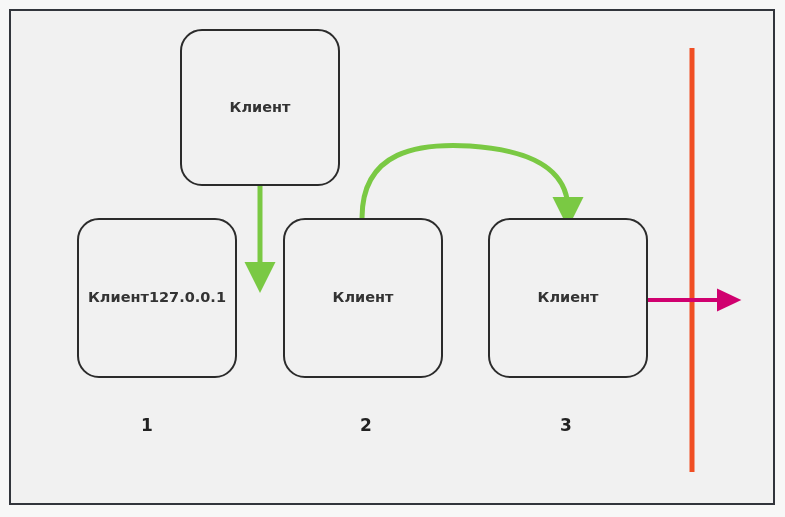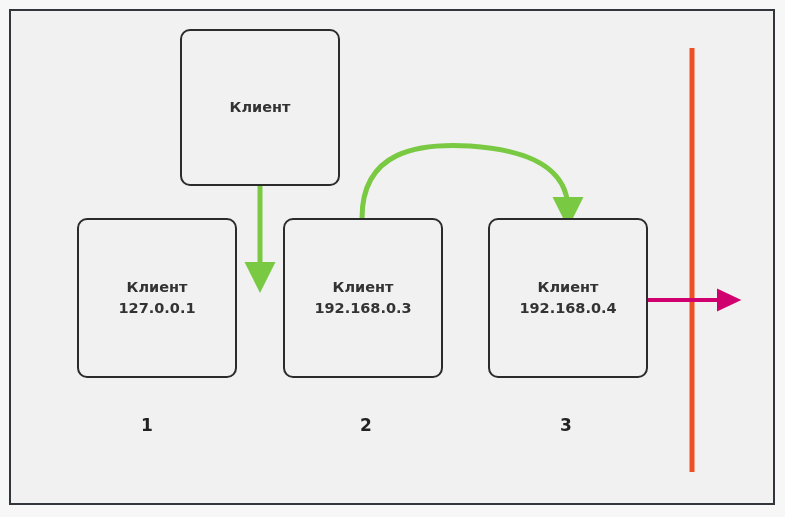--- a/index.html
+++ b/index.html
@@ -28,24 +28,24 @@
     height: 496px;
     box-sizing: border-box;
     border: 2px solid #32353c;
     background: #f1f1f1;
   }
   
   .node {
     position: absolute;
     box-sizing: border-box;
     border: 2px solid #2b2b2b;
-    border-radius: 10px;
+    border-radius: 22px;
     background: #f1f1f1;
     display: flex;
-    flex-direction: column;
+    flex-direction: row;
     align-items: center;
     justify-content: center;
     text-align: center;
     color: #333333;
     font-weight: bold;
     font-size: 14.5px;
     line-height: 1.45;
     z-index: 3;
   }
   .node .ln { display: block; white-space: nowrap; }
@@ -110,25 +110,23 @@
     <span class="ln">Клиент</span>
   </div>
 
   <div class="node" id="node-1">
     <span class="ln">Клиент</span>
     <span class="ln">127.0.0.1</span>
   </div>
 
   <div class="node" id="node-2">
     <span class="ln">Клиент</span>
-    <span class="ln">192.168.0.3</span>
   </div>
 
   <div class="node" id="node-3">
     <span class="ln">Клиент</span>
-    <span class="ln">192.168.0.4</span>
   </div>
 
   <div class="step-num" id="step-1">1</div>
   <div class="step-num" id="step-2">2</div>
   <div class="step-num" id="step-3">3</div>
 
 </div>
 
 </body></html>

